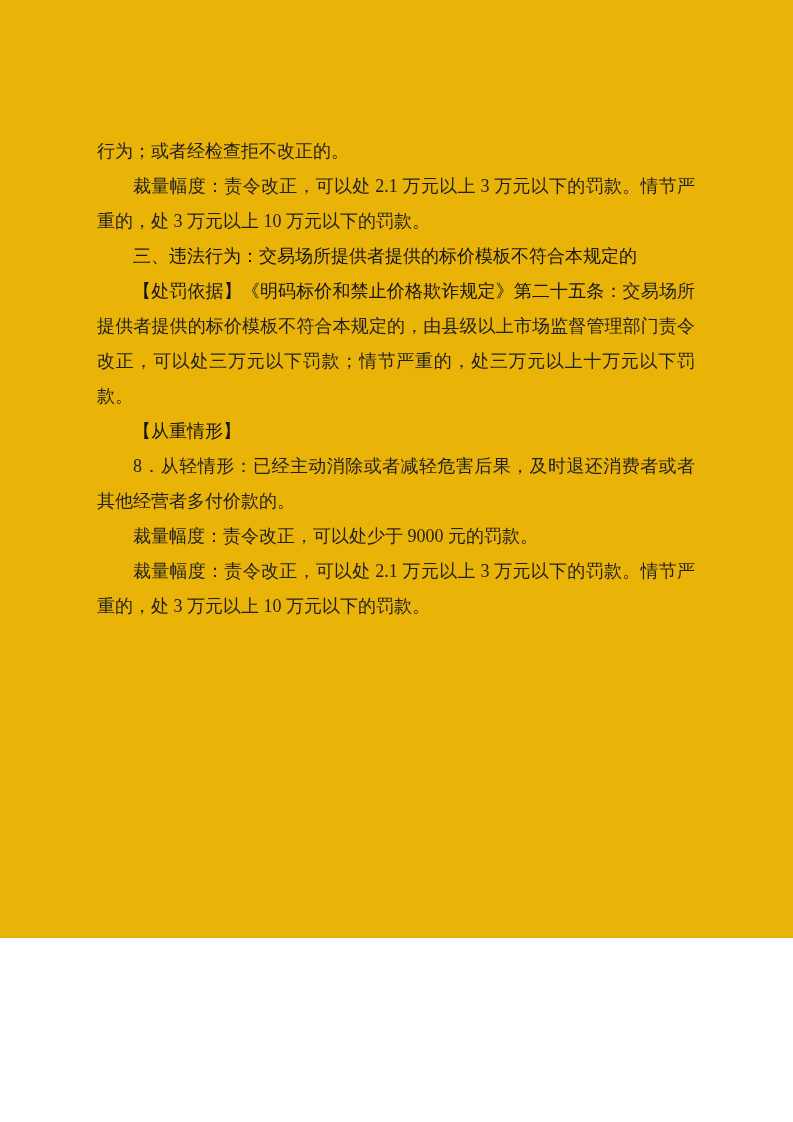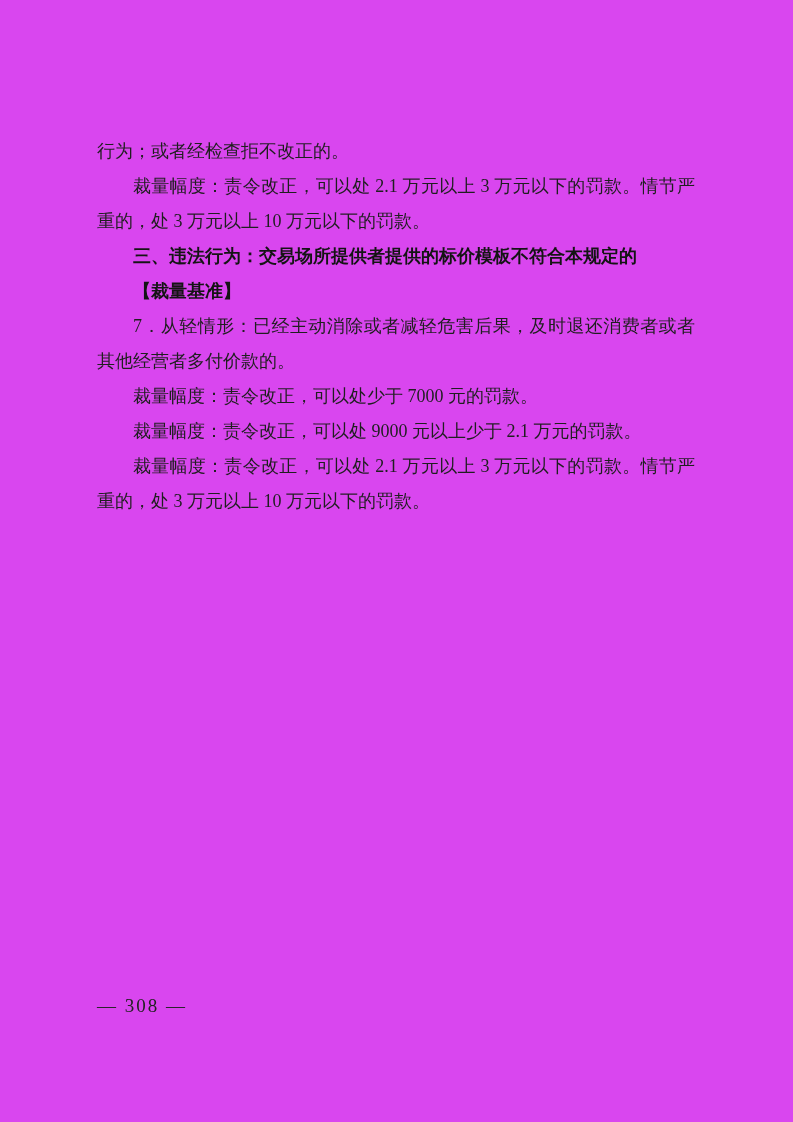--- a/index.html
+++ b/index.html
@@ -3,22 +3,22 @@
 <meta charset="utf-8">
 <style>
   html, body {
     margin: 0;
     padding: 0;
     background: #ffffff;
   }
   .page {
     position: relative;
     width: 793px;
-    height: 1122px;
-    background: #d946ef;
+    height: 938px;
+    background: #eab308;
     overflow: hidden;
     font-family: "Liberation Serif", "DejaVu Serif", serif;
     color: #1f1f1f;
   }
   .content {
     position: absolute;
     left: 97px;
     top: 134px;
     width: 598px;
     font-size: 18px;
@@ -29,21 +29,21 @@
     margin: 0;
     padding: 0;
   }
   p.para.indent {
     text-indent: 2em;
   }
   .seg {
     font-weight: 400;
   }
   .seg-bold {
-    font-weight: 700;
+    font-weight: 400;
     color: #141414;
     margin-top: 24px;
   }
   .footer {
     position: absolute;
     left: 97px;
     top: 992px;
     font-size: 19px;
     line-height: 28px;
     color: #222222;
@@ -51,22 +51,22 @@
   }
 </style>
 </head>
 <body>
 
 <div class="page">
   <div class="content">
       <p class="para"><span class="seg">行为；或者经检查拒不改正的。</span></p>
       <p class="para indent"><span class="seg">裁量幅度：责令改正，可以处 2.1 万元以上 3 万元以下的罚款。情节严重的，处 3 万元以上 10 万元以下的罚款。</span></p>
       <p class="para indent"><span class="seg seg-bold">三、违法行为：交易场所提供者提供的标价模板不符合本规定的</span></p>
-      <p class="para indent"><span class="seg seg-bold">【裁量基准】</span></p>
-      <p class="para indent"><span class="seg">7．从轻情形：已经主动消除或者减轻危害后果，及时退还消费者或者其他经营者多付价款的。</span></p>
-      <p class="para indent"><span class="seg">裁量幅度：责令改正，可以处少于 7000 元的罚款。</span></p>
-      <p class="para indent"><span class="seg">裁量幅度：责令改正，可以处 9000 元以上少于 2.1 万元的罚款。</span></p>
+      <p class="para indent"><span class="seg seg-bold">【处罚依据】《明码标价和禁止价格欺诈规定》第二十五条：</span><span class="seg">交易场所提供者提供的标价模板不符合本规定的，由县级以上市场监督管理部门责令改正，可以处三万元以下罚款；情节严重的，处三万元以上十万元以下罚款。</span></p>
+      <p class="para indent"><span class="seg seg-bold">【从重情形】</span></p>
+      <p class="para indent"><span class="seg">8．从轻情形：已经主动消除或者减轻危害后果，及时退还消费者或者其他经营者多付价款的。</span></p>
+      <p class="para indent"><span class="seg">裁量幅度：责令改正，可以处少于 9000 元的罚款。</span></p>
       <p class="para indent"><span class="seg">裁量幅度：责令改正，可以处 2.1 万元以上 3 万元以下的罚款。情节严重的，处 3 万元以上 10 万元以下的罚款。</span></p>
     </div>
   <div class="footer">
     <span>— 308 —</span>
   </div>
 </div>
 
 </body></html>

